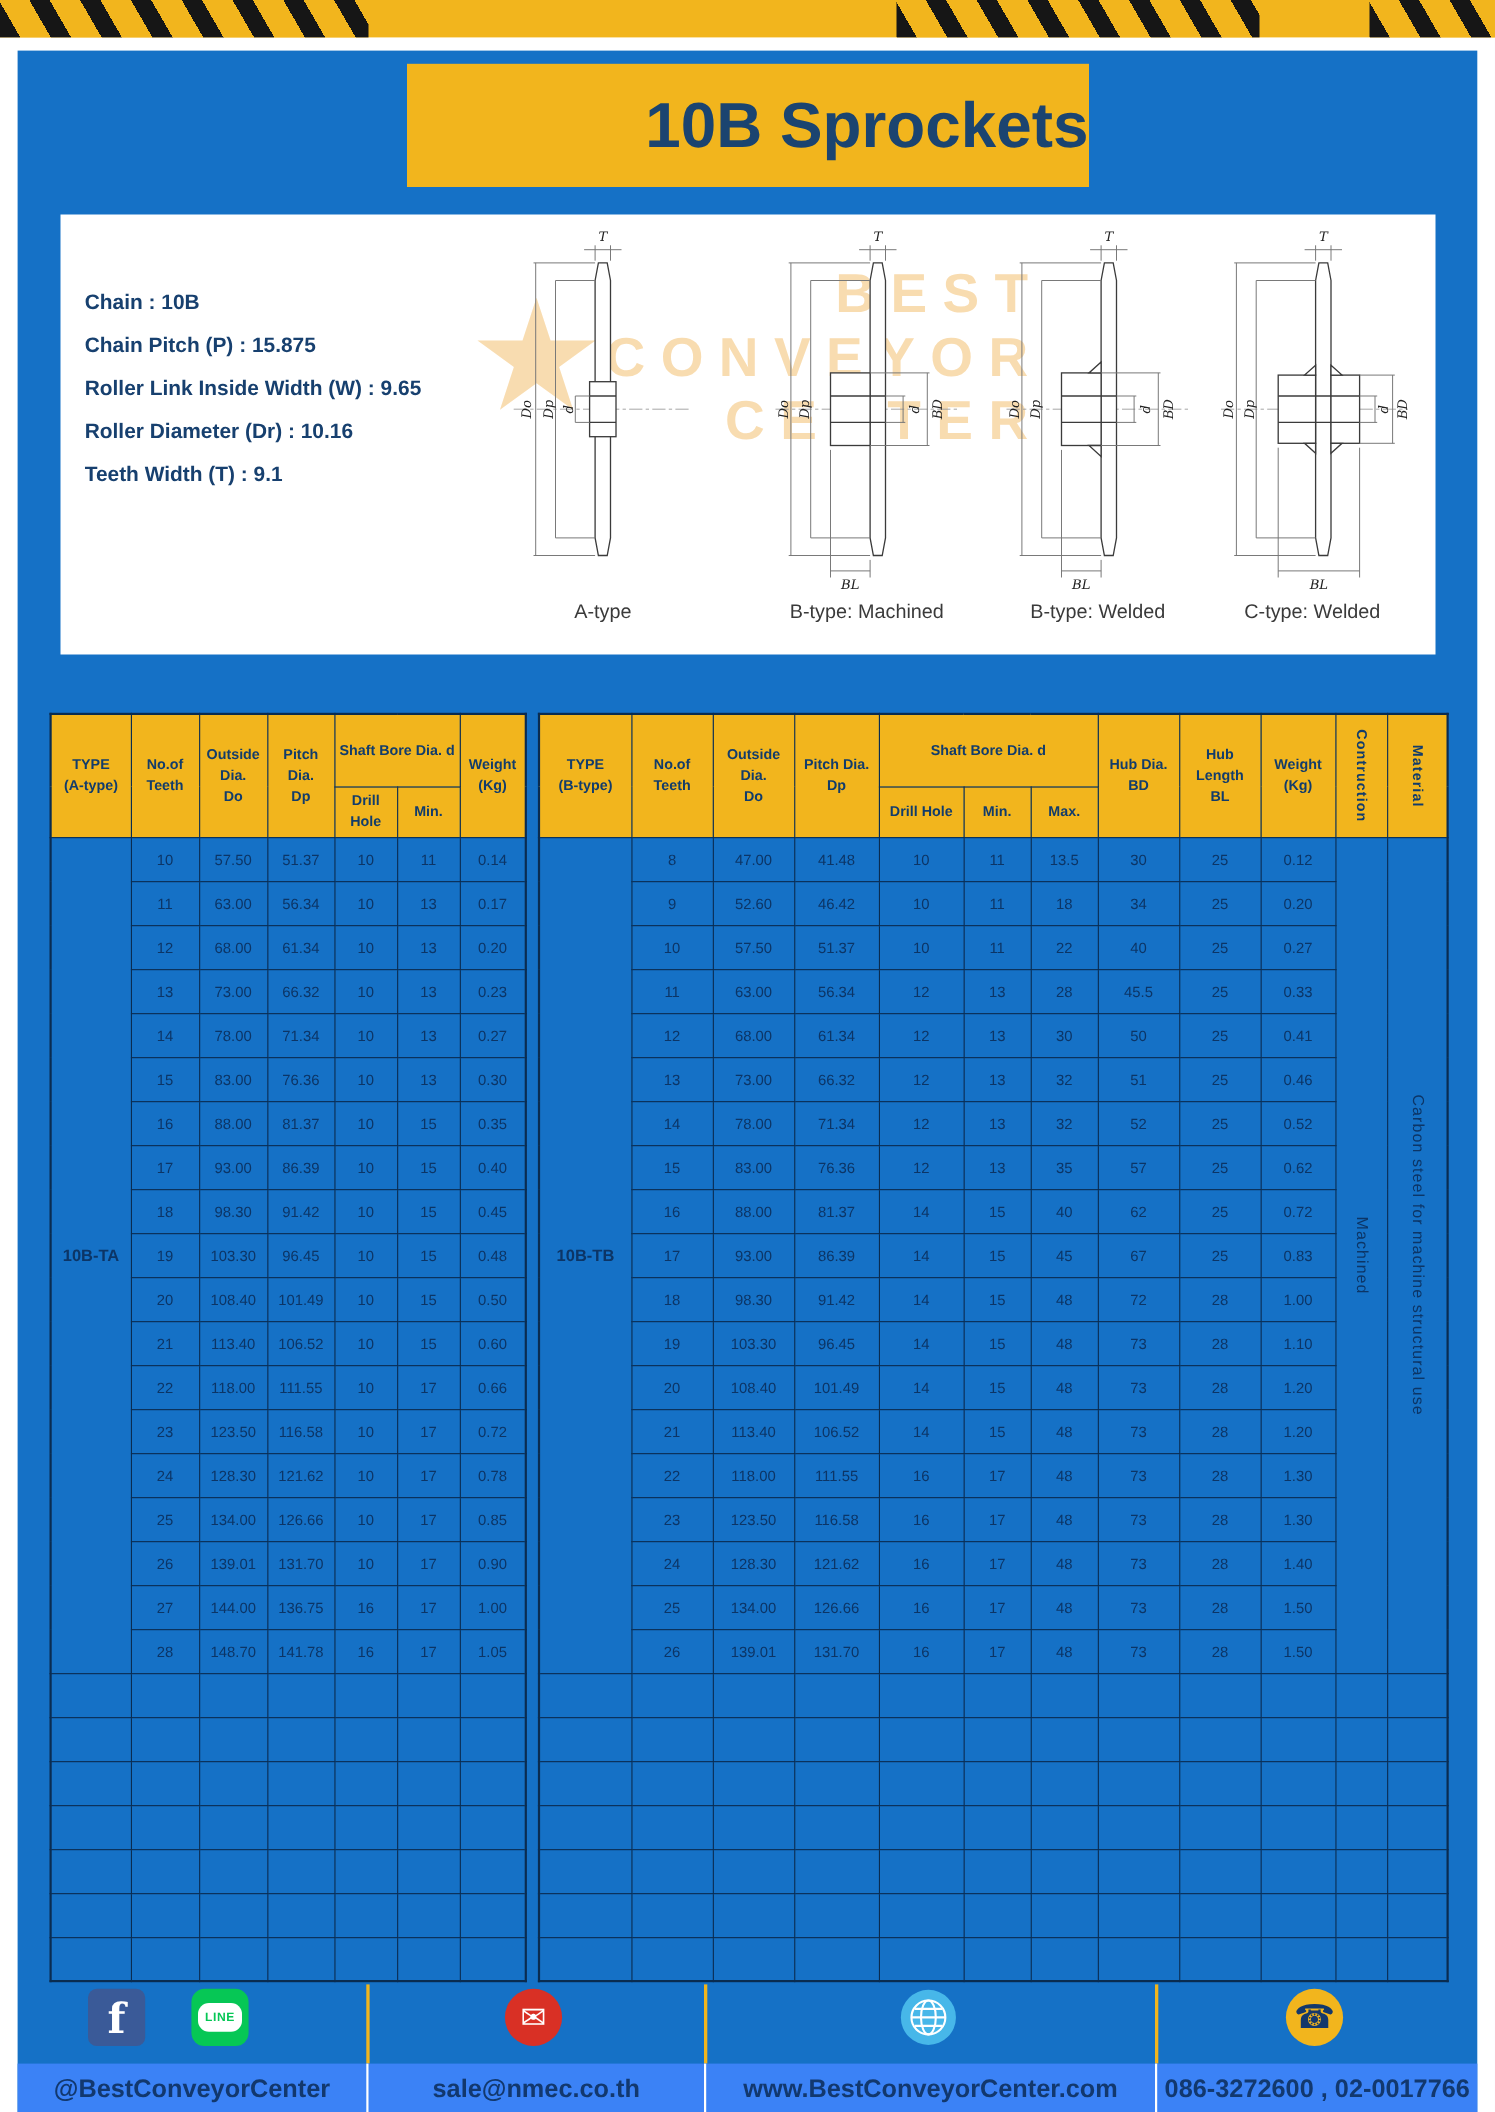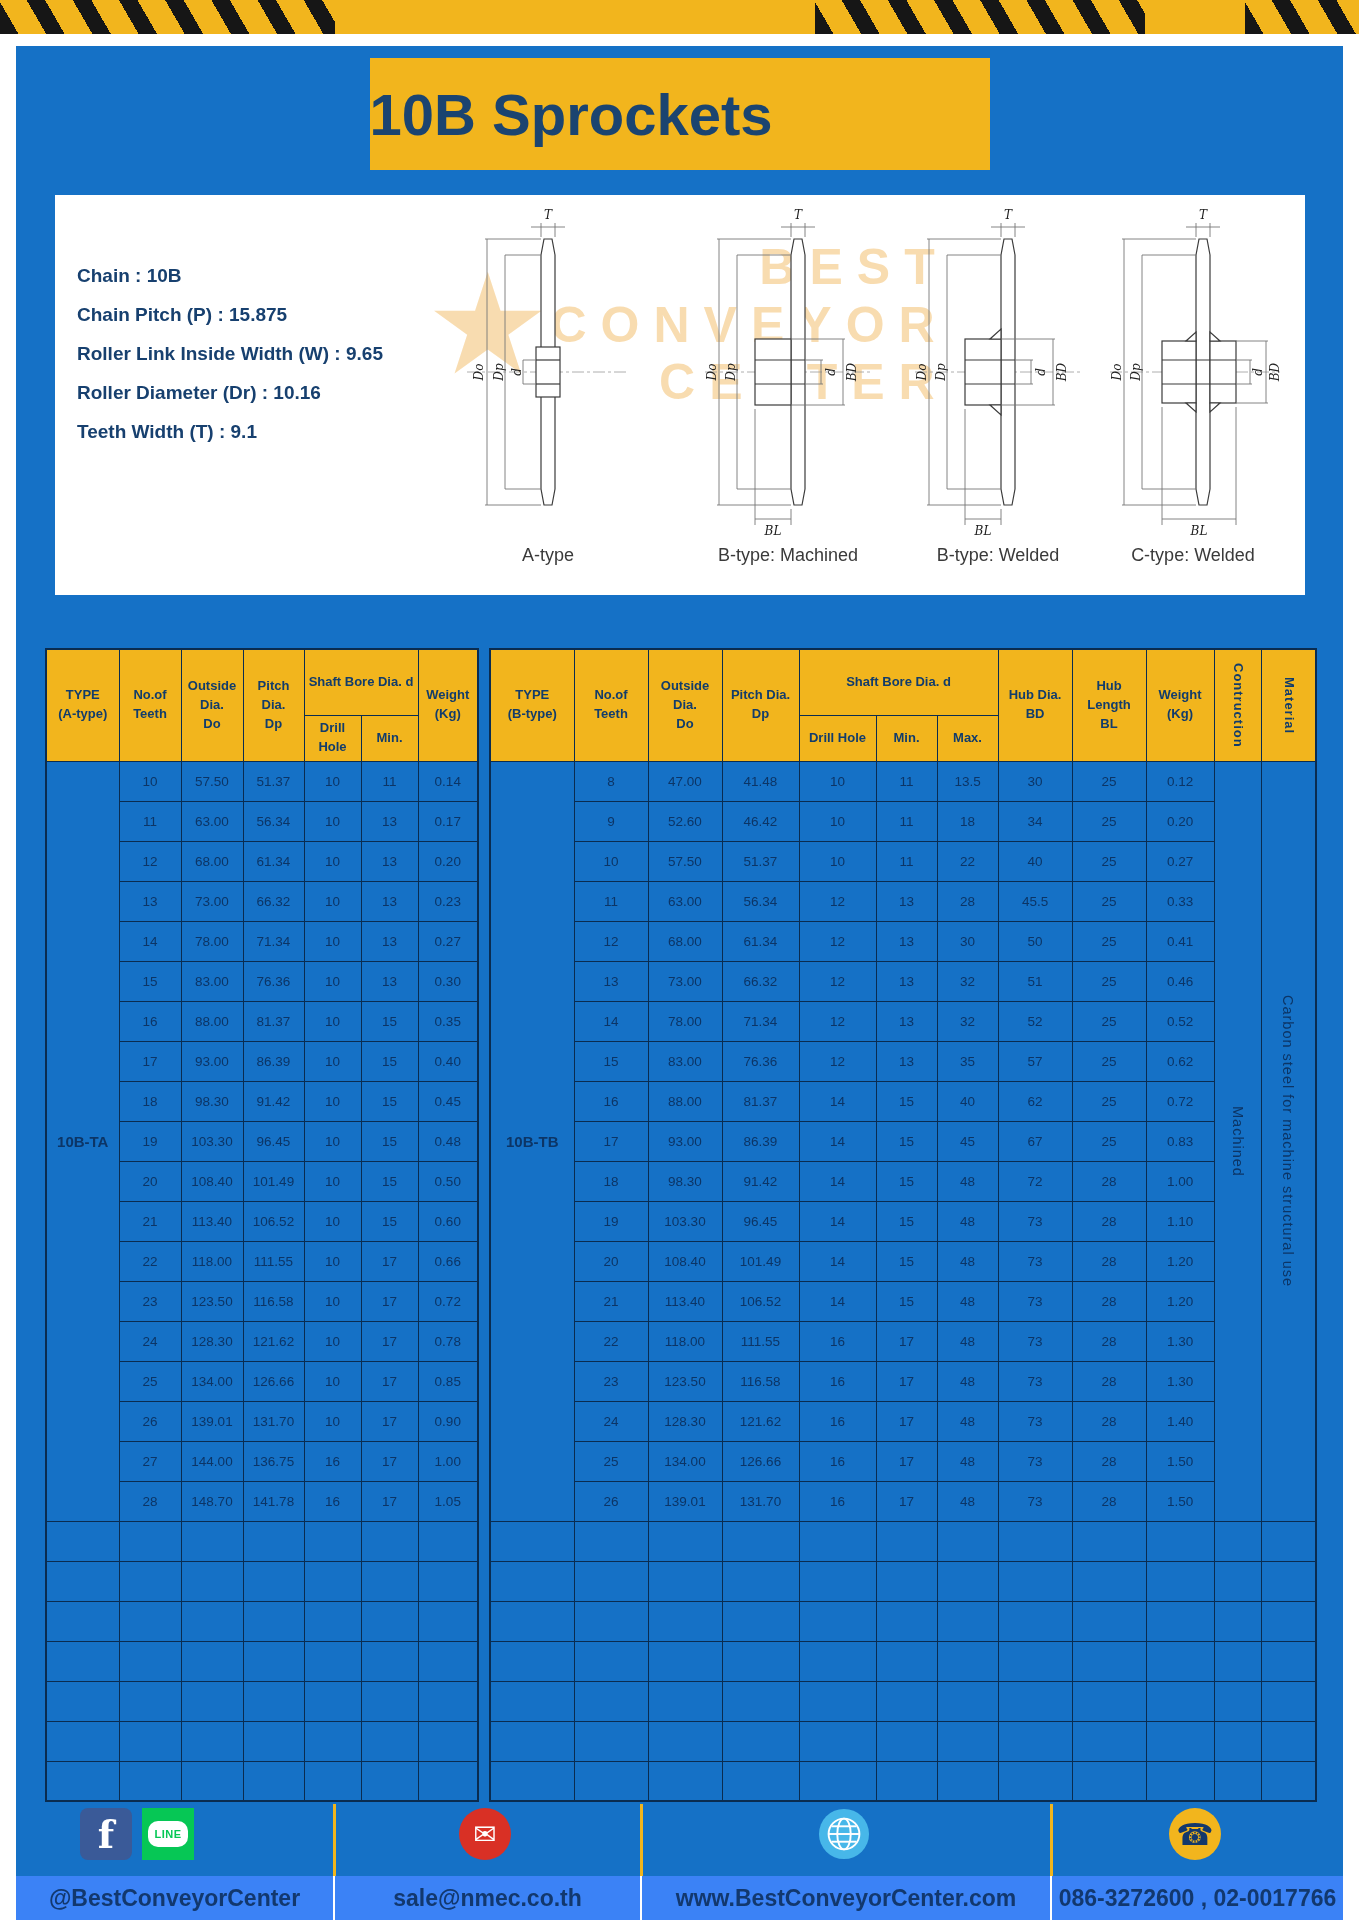--- a/index.html
+++ b/index.html
@@ -6,21 +6,21 @@
   .page{position:relative;width:1359px;height:1920px;background:#ffffff;overflow:hidden;
         font-family:"Liberation Sans",sans-serif;}
   
   .hazard{position:absolute;top:0;left:0;width:1359px;height:34px;background:#F2B51D;}
   .hazard-seg{position:absolute;top:0;height:34px;
         background:repeating-linear-gradient(60deg,#161616 0 16px,#F2B51D 16px 40px);}
   
   .blue{position:absolute;left:16px;top:46px;width:1327px;height:1874px;background:#1571C6;}
   
   .title-banner{position:absolute;left:50%;transform:translateX(-50%);top:12px;width:620px;height:112px;
-        background:#F2B51D;display:flex;align-items:center;justify-content:flex-start;}
+        background:#F2B51D;display:flex;align-items:center;justify-content:flex-end;}
   .title-banner h1{margin:0;font-size:58px;font-weight:bold;color:#1B4470;}
   
   .diagram-panel{position:absolute;left:39px;top:149px;width:1250px;height:400px;background:#ffffff;}
   .specs{position:absolute;left:22px;top:62px;color:#17406F;font-size:19px;font-weight:bold;line-height:2.05;}
   .watermark{position:absolute;left:370px;top:44px;display:flex;align-items:center;opacity:.5;color:#F2BA63;}
   .wm-star{font-size:140px;line-height:1;font-family:"DejaVu Sans",sans-serif;}
   .wm-text div{font-size:50px;font-weight:bold;letter-spacing:14px;line-height:1.15;text-align:right;}
   .drawing{position:absolute;top:12px;width:186px;}
   .drawing-label{margin-top:4px;text-align:center;font-size:18px;color:#3a3a3a;}
   .draw .s{stroke:#3b3b3b;fill:#ffffff;stroke-width:1.2;}
@@ -39,21 +39,21 @@
   .spec-table thead tr:last-child{height:46px;}
   .spec-table tbody tr{height:40px;}
   .spec-table tbody td{text-align:center;color:#0C3566;font-size:13.5px;padding:0;vertical-align:middle;}
   .spec-table td.type-cell{font-weight:bold;font-size:15px;margin-top:12px;}
   .spec-table th.th-vert{writing-mode:vertical-rl;padding:4px 2px;letter-spacing:1px;}
   .spec-table td.vert-cell{writing-mode:vertical-rl;font-size:14.5px;letter-spacing:1px;padding:6px 0;}
   
   .f-divider{position:absolute;width:3px;top:1758px;height:72px;background:#F2B51D;}
   .icon{position:absolute;top:1762px;width:52px;height:52px;display:flex;align-items:center;justify-content:center;}
   .icon.fb{background:#3A5A98;border-radius:8px;color:#ffffff;font-weight:bold;font-size:38px;font-family:"DejaVu Serif",serif;}
-  .icon.line-i{background:#06C755;border-radius:0;}
+  .icon.line-i{background:#06C755;border-radius:12px;margin-left:32px;}
   .line-bubble{background:#ffffff;border-radius:10px;width:40px;height:26px;display:flex;align-items:center;justify-content:center;
         color:#06C755;font-weight:bold;font-size:11px;letter-spacing:.5px;}
   .icon.mail{background:#D93025;border-radius:50%;color:#ffffff;font-size:28px;font-family:"DejaVu Sans",sans-serif;}
   .icon.phone{background:#F2B51D;border-radius:50%;color:#14386B;font-size:30px;font-family:"DejaVu Sans",sans-serif;}
   .footer-band{position:absolute;left:0;bottom:0;width:1327px;height:44px;background:#3b82f6;}
   .footer-band .sec{position:absolute;top:0;height:100%;display:flex;align-items:center;justify-content:center;
         color:#12386E;font-weight:bold;font-size:23px;}
   .band-div{position:absolute;top:0;width:2px;height:100%;background:#ffffff;}
 </style>
 </head>

